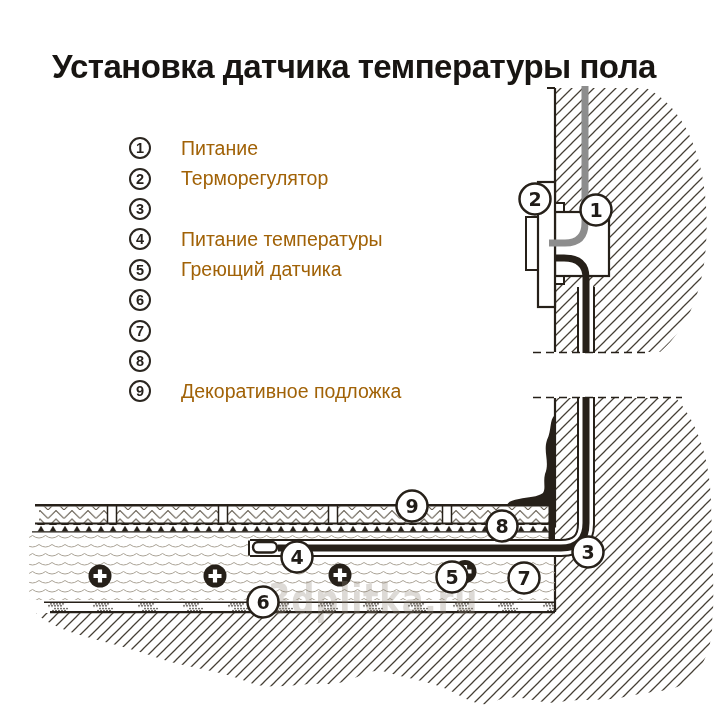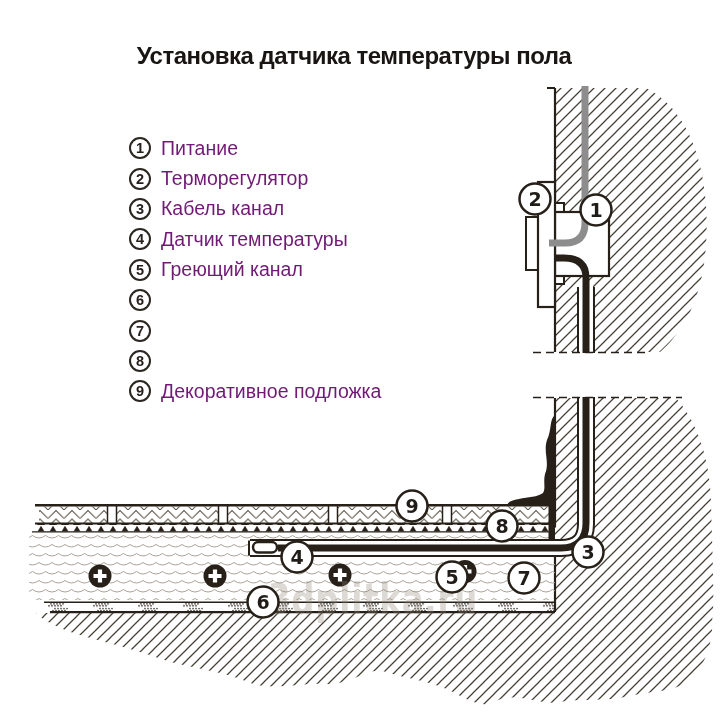--- a/index.html
+++ b/index.html
@@ -1,25 +1,25 @@
 <!DOCTYPE html>
 <html><head>
 <meta charset="utf-8">
 <style>
   html,body{margin:0;padding:0;}
   body{width:720px;height:720px;position:relative;background:#fff;overflow:hidden;
        font-family:"Liberation Sans",sans-serif;}
   .title{position:absolute;left:0;top:26px;width:708px;text-align:center;
-         font-size:24px;font-weight:700;color:#181512;letter-spacing:-.5px;}
+         font-size:33px;font-weight:700;color:#181512;letter-spacing:-.5px;}
   .legend{position:absolute;left:129px;top:133px;margin:0;padding:0;list-style:none;}
   .legend li{height:30.4px;display:flex;align-items:center;gap:10px;}
   .lnum{width:22px;height:22px;box-sizing:border-box;border:2.2px solid #2b2620;
         border-radius:50%;display:flex;align-items:center;justify-content:center;
         font-size:14.5px;font-weight:700;color:#25201b;flex:0 0 auto;}
-  .ltext{font-size:19.5px;color:#701a75;white-space:nowrap;}
+  .ltext{font-size:19.5px;color:#a16207;white-space:nowrap;margin-left:20px;}
   svg{position:absolute;left:0;top:0;}
   .ink{stroke:#262019;fill:none;}
   .co circle{fill:#fff;stroke:#262019;stroke-width:2.5;}
   .co text{font-family:"DejaVu Sans",sans-serif;font-size:19px;font-weight:700;
            fill:#201c18;text-anchor:middle;}
   .wm{font-family:"DejaVu Sans",sans-serif;font-size:42px;font-weight:700;
       fill:#8d8477;fill-opacity:.30;letter-spacing:1px;}
 </style>
 </head>
 <body>
@@ -30,29 +30,28 @@
   <li>
       <span class="lnum">1</span>
       <span class="ltext">Питание</span>
     </li>
   <li>
       <span class="lnum">2</span>
       <span class="ltext">Терморегулятор</span>
     </li>
   <li>
       <span class="lnum">3</span>
-      <span class="ltext">Кабель канал</span>
     </li>
   <li>
       <span class="lnum">4</span>
-      <span class="ltext">Датчик температуры</span>
+      <span class="ltext">Питание температуры</span>
     </li>
   <li>
       <span class="lnum">5</span>
-      <span class="ltext">Греющий канал</span>
+      <span class="ltext">Греющий датчика</span>
     </li>
   <li>
       <span class="lnum">6</span>
     </li>
   <li>
       <span class="lnum">7</span>
     </li>
   <li>
       <span class="lnum">8</span>
     </li>

